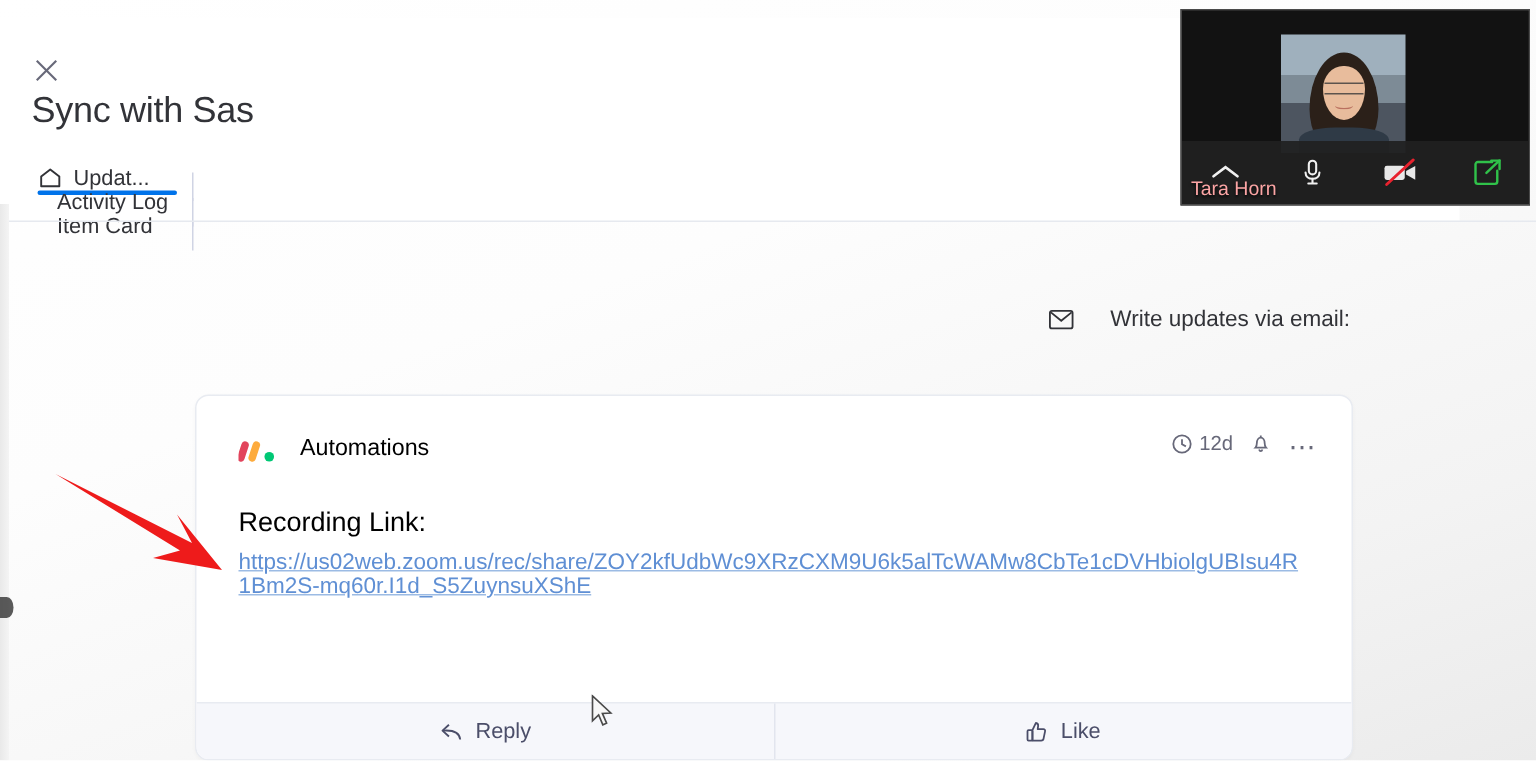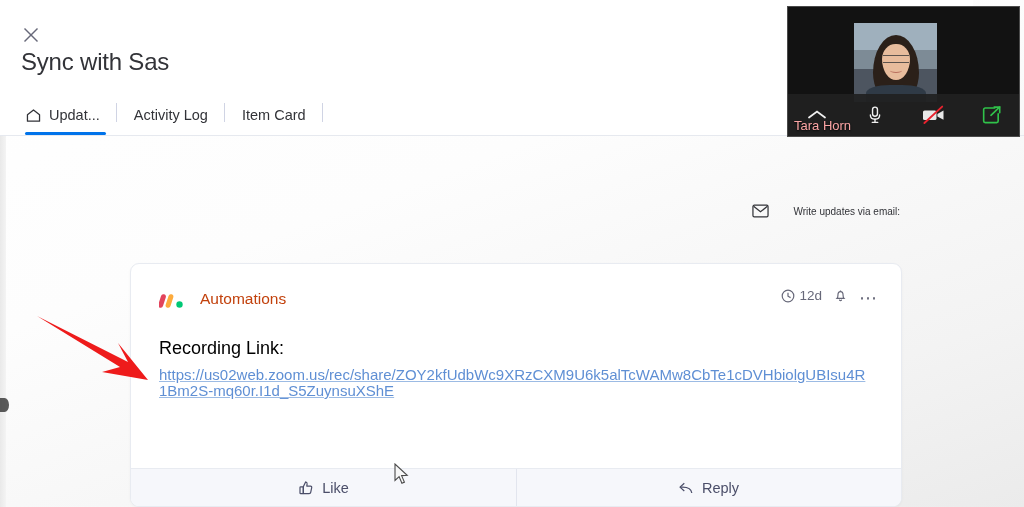--- a/index.html
+++ b/index.html
@@ -16,21 +16,21 @@
     position: relative;
     width: 1024px;
     height: 507px;
     background: linear-gradient(160deg, #ffffff 0%, #fdfdfd 38%, #f3f3f3 78%, #ebebeb 100%);
     overflow: hidden;
   }
 
   
   .panel-header {
     position: absolute;
-    left: 0; top: 0;
+    left: 0; top: 12px;
     width: 973px;
     height: 136px;
     background: #ffffff;
   }
 
   .close-icon {
     position: absolute;
     left: 20px; top: 24px;
     width: 22px; height: 22px;
     cursor: pointer;
@@ -48,20 +48,21 @@
     white-space: nowrap;
   }
 
   
   .tabs {
     position: absolute;
     left: 21px; top: 98px;
     display: flex;
     align-items: stretch;
     height: 34px;
+    flex-direction: column;
   }
   .tab {
     display: flex;
     align-items: center;
     gap: 7px;
     padding: 0 17px;
     font-size: 14.5px;
     color: #323338;
     cursor: pointer;
     position: relative;
@@ -113,21 +114,21 @@
 
   .email-row {
     position: absolute;
     right: 124px; top: 204px;
     display: flex;
     align-items: center;
     gap: 8px;
     cursor: pointer;
   }
   .email-row .label {
-    font-size: 10px;
+    font-size: 15px;
     color: #323338;
     white-space: nowrap;
     margin-left: 16px;
   }
   .mail-icon { width: 17px; height: 14px; display: block; color: #323338; }
 
   
   .update-card {
     position: absolute;
     left: 130px; top: 263px;
@@ -149,21 +150,21 @@
     position: absolute;
     left: 28px; top: 27px;
     width: 25px; height: 18px;
   }
   .monday-logo svg { display: block; width: 25px; height: 18px; }
 
   .author-name {
     position: absolute;
     left: 69px; top: 26px;
     font-size: 15.5px;
-    color: #c2410c;
+    color: #000000;
   }
 
   .card-meta {
     position: absolute;
     right: 23px; top: 24px;
     display: flex;
     align-items: flex-end;
     gap: 11px;
   }
   .meta-time {
@@ -461,37 +462,37 @@
 
     <div class="card-body">
       <div class="body-label">Recording Link:</div>
       <a class="recording-link">https://us02web.zoom.us/rec/share/ZOY2kfUdbWc9XRzCXM9U6k5alTcWAMw8CbTe1cDVHbiolgUBIsu4R1Bm2S-mq60r.I1d_S5ZuynsuXShE</a>
 
     </div>
 
     <div class="card-footer">
 
       <div class="footer-btn">
+        <span class="reply-icon">
+          <svg viewBox="0 0 16 14" fill="none" stroke="#4b4e69" stroke-width="1.25" stroke-linejoin="round">
+            <path d="M6.3 2.2 L2 6.1 L6.3 10"></path>
+            <path d="M2.4 6.1 C9 5.6 13.2 6.8 13.8 12"></path>
+          </svg>
+        </span>
+        <span>Reply</span>
+      </div>
+
+      <div class="footer-btn">
         <span class="thumb-icon">
           <svg viewBox="0 0 16 16" fill="none" stroke="#4b4e69" stroke-width="1.2" stroke-linejoin="round">
             <path d="M5.3 6.8 L7.6 1.9 C8.6 2.1 9.2 2.9 9.1 3.9 L8.8 6.1 L12.6 6.1 C13.4 6.1 13.9 6.8 13.7 7.6 L12.7 12.4 C12.6 13.2 11.9 13.7 11.1 13.7 L5.3 13.7 Z"></path>
             <rect x="2" y="6.8" width="3.3" height="6.9" rx="0.7"></rect>
           </svg>
         </span>
         <span>Like</span>
-      </div>
-
-      <div class="footer-btn">
-        <span class="reply-icon">
-          <svg viewBox="0 0 16 14" fill="none" stroke="#4b4e69" stroke-width="1.25" stroke-linejoin="round">
-            <path d="M6.3 2.2 L2 6.1 L6.3 10"></path>
-            <path d="M2.4 6.1 C9 5.6 13.2 6.8 13.8 12"></path>
-          </svg>
-        </span>
-        <span>Reply</span>
       </div>
     </div>
   </div>
 
   <div class="video-widget">
     <div class="video-feed">
       <div class="feed-photo">
         <div class="face-hair"></div>
         <div class="face-skin"></div>
         <div class="face-glasses"></div>

